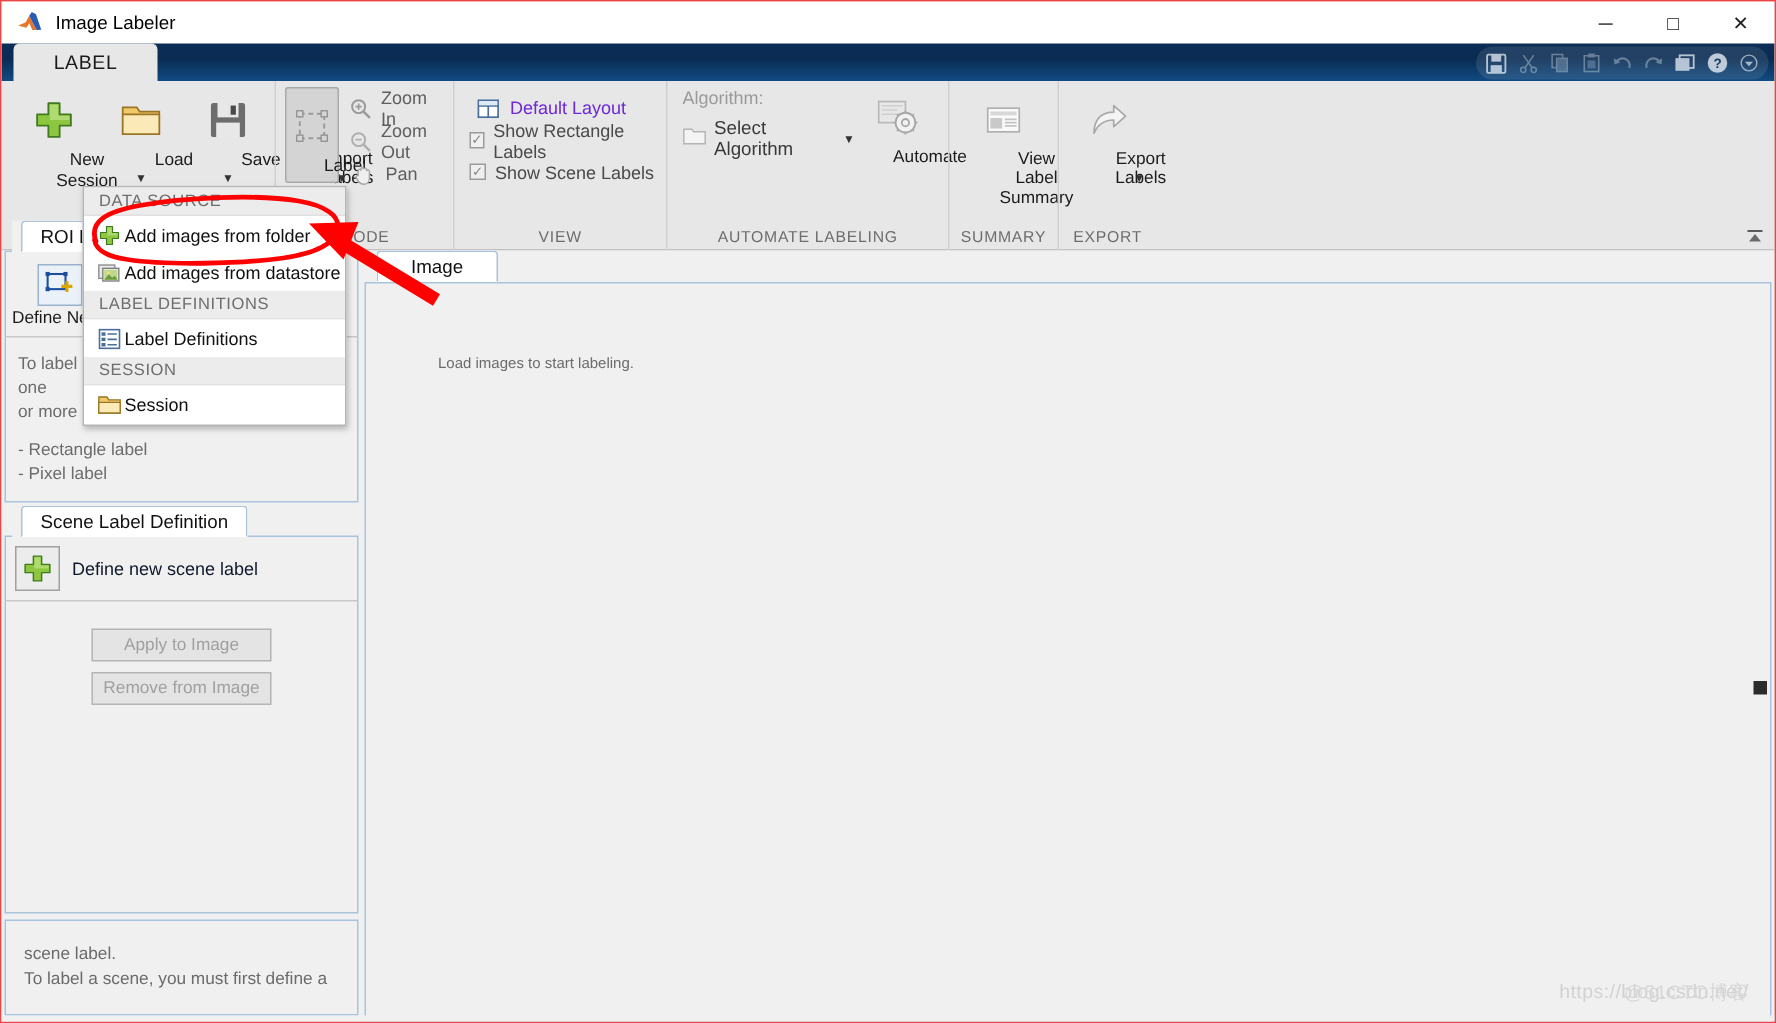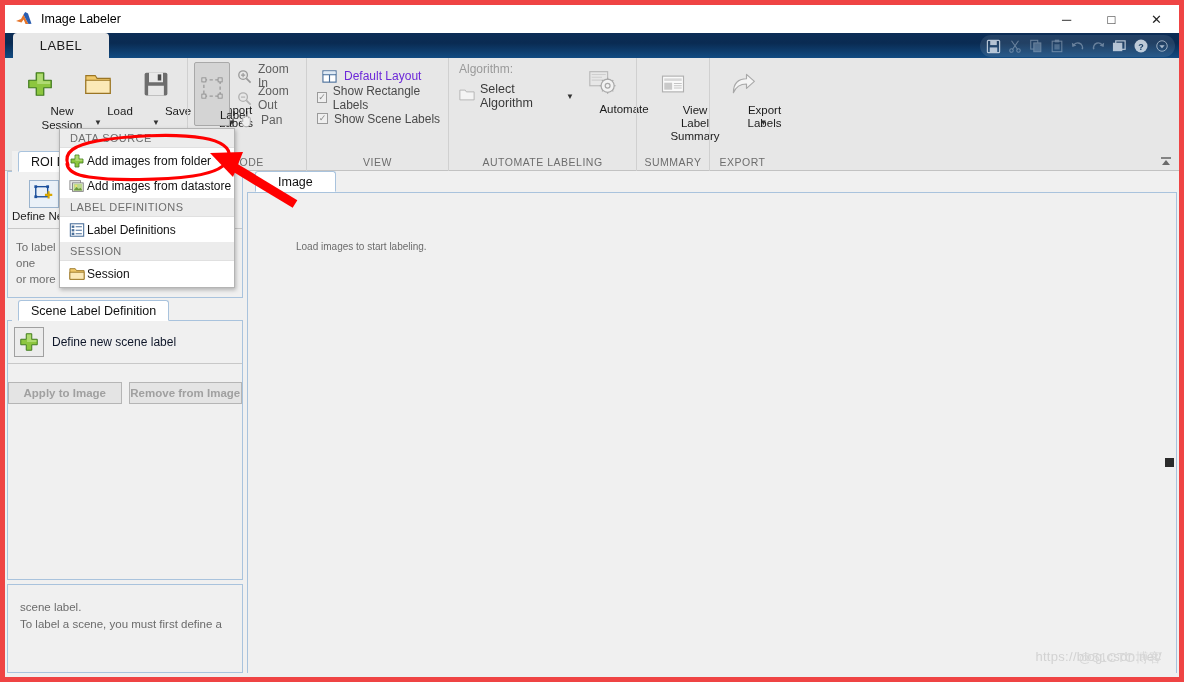--- a/index.html
+++ b/index.html
@@ -6,21 +6,21 @@
   html, body {
     width: 1184px; height: 682px;
     font-family: "Liberation Sans", sans-serif;
     font-size: 12px;
     background: #ffffff;
     overflow: hidden;
   }
   #app {
     position: relative;
     width: 1184px; height: 682px;
-    border: 5px solid #ef4444;
+    border: 1px solid #ef4444;
     background: #f0f0f0;
     overflow: hidden;
   }
 
   
   .titlebar {
     height: 28px;
     background: #ffffff;
     display: flex;
     align-items: center;
@@ -190,21 +190,21 @@
   .hint .lst { margin-top:9px; }
   .scene-row {
     display:flex; align-items:center; gap:8px;
     padding:6px 6px; border-bottom:1px solid #c8c8c8; background:#f0f0f0;
   }
   .plusbtn {
     width:30px;height:30px;border:1px solid #a0a0a0;background:#ececec;
     display:flex;align-items:center;justify-content:center;
   }
   .scene-row .lbl{ font-size:12px; color:#0f172a; }
-  .scene-actions { padding:18px 0 6px 0; display:flex;align-items:center;gap:7px;font-weight:bold;}
+  .scene-actions { padding:18px 0 6px 0; display:flex;flex-direction:column;align-items:center;gap:7px;}
   .gbtn {
     width:120px;height:22px;border:1px solid #b5b5b5;background:#e4e4e4;
     display:flex;align-items:center;justify-content:center;
     font-size:11.5px; color:#a0a0a0;
   }
   .scene-note { padding:14px 12px; font-size:11.5px; color:#6b6b6b; line-height:17px;}
 
   
   .rightpane {
     flex: 1;
@@ -573,20 +573,24 @@
                 <rect x="1.5" y="13.5" width="3" height="3" fill="#1b4f9c"></rect>
                 <path d="M13 13 H21 M17 9 V17" stroke="#d9a800" stroke-width="2.3"></path>
               </svg>
             </div>
             <div class="lbl" style="white-space:nowrap;overflow:hidden;width:64px;text-align:center">Define New ROI</div>
           </div>
         </div>
         <div class="hint">
           <div>To label an image, you must first define one</div>
           <div>or more ROI labels.</div>
+          <div class="lst">
+            <div>- Rectangle label</div>
+            <div>- Pixel label</div>
+          </div>
         </div>
       </div>
 
       <div class="panel" style="height:260px;margin-top:22px">
         <div class="panel-tabs" style="position:absolute;top:-21px;left:4px;border:none">
           <div class="panel-tab">Scene Label Definition</div>
         </div>
         <div class="scene-row">
           <div class="plusbtn">
             <svg width="22" height="22" viewBox="0 0 32 32">

